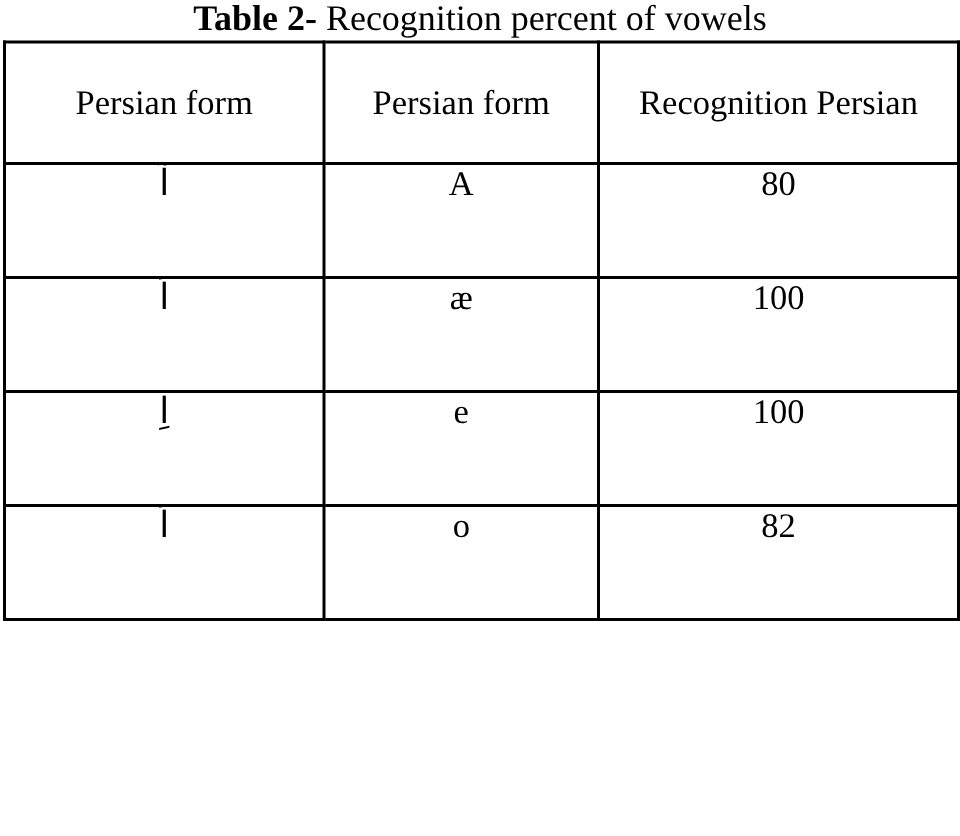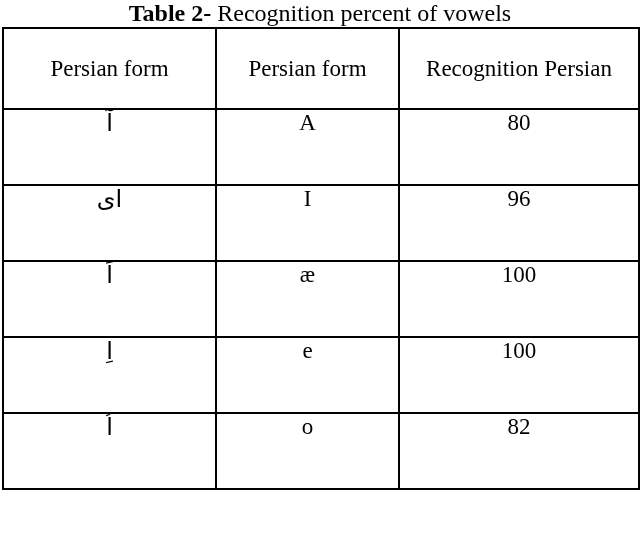--- a/index.html
+++ b/index.html
@@ -92,25 +92,20 @@
         <th>Recognition Persian</th>
       </tr>
     </thead>
     <tbody>
         <tr>
           <td class="cell-persian">آ</td>
           <td class="cell-english">A</td>
           <td class="cell-percent">80</td>
         </tr>
         <tr>
-          <td class="cell-persian">ای</td>
-          <td class="cell-english">I</td>
-          <td class="cell-percent">96</td>
-        </tr>
-        <tr>
           <td class="cell-persian">اَ</td>
           <td class="cell-english">æ</td>
           <td class="cell-percent">100</td>
         </tr>
         <tr>
           <td class="cell-persian">اِ</td>
           <td class="cell-english">e</td>
           <td class="cell-percent">100</td>
         </tr>
         <tr>

